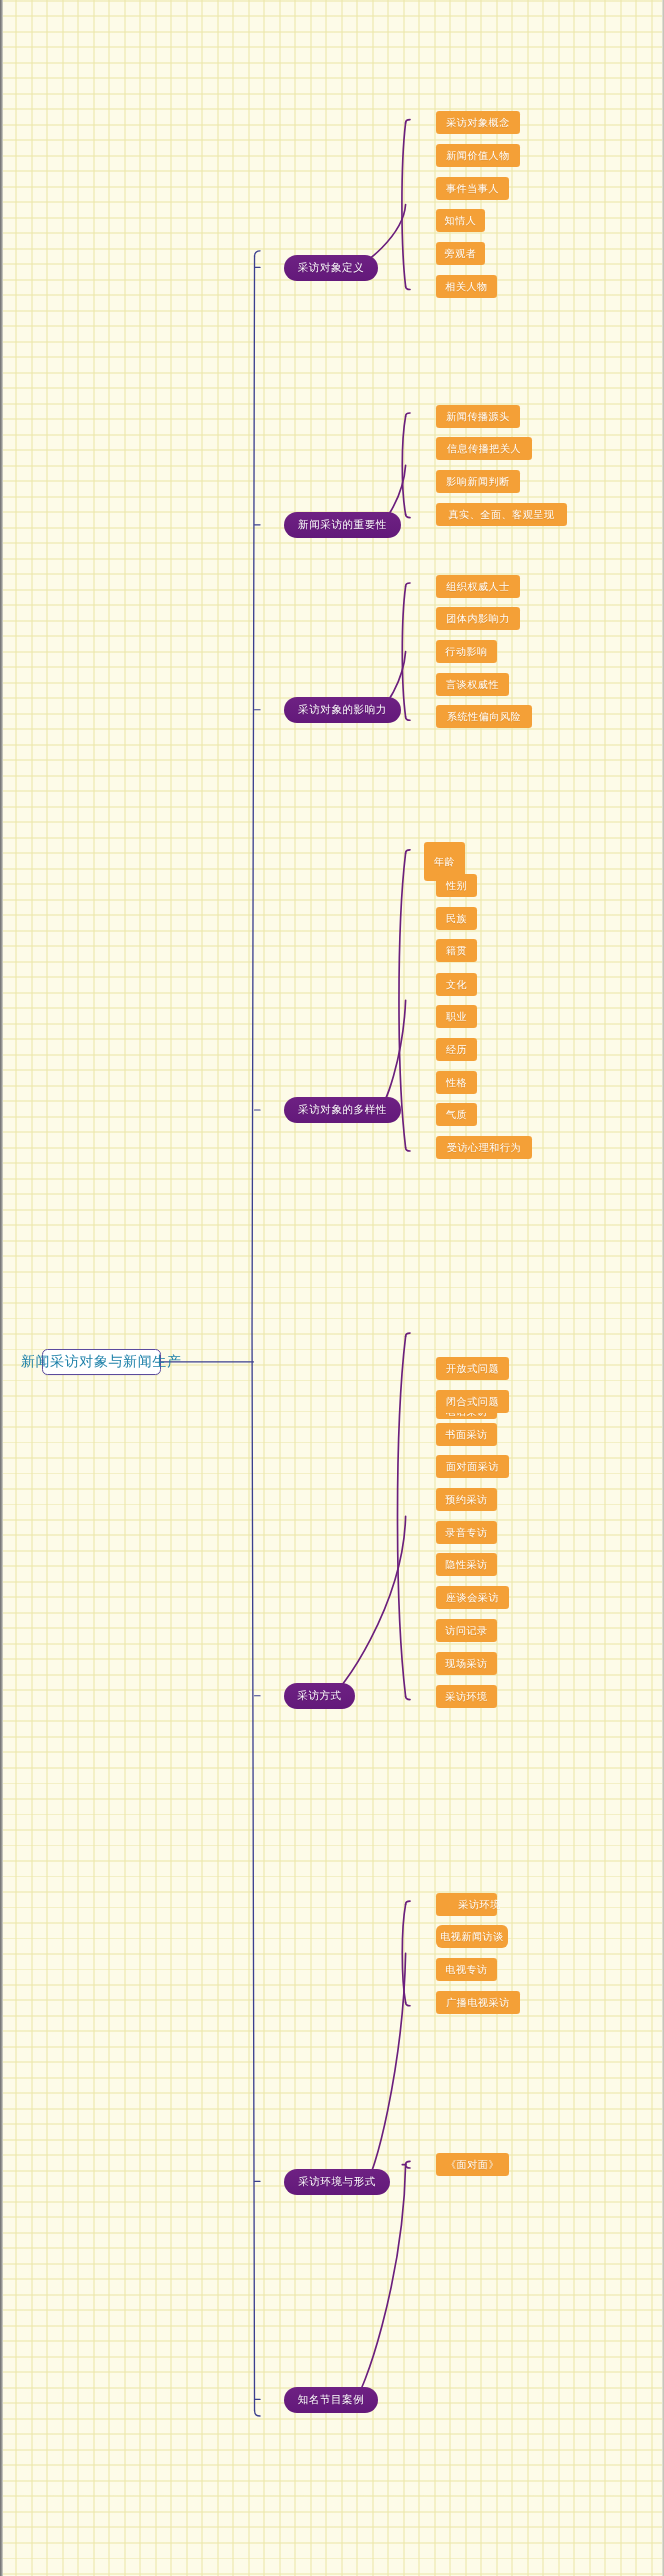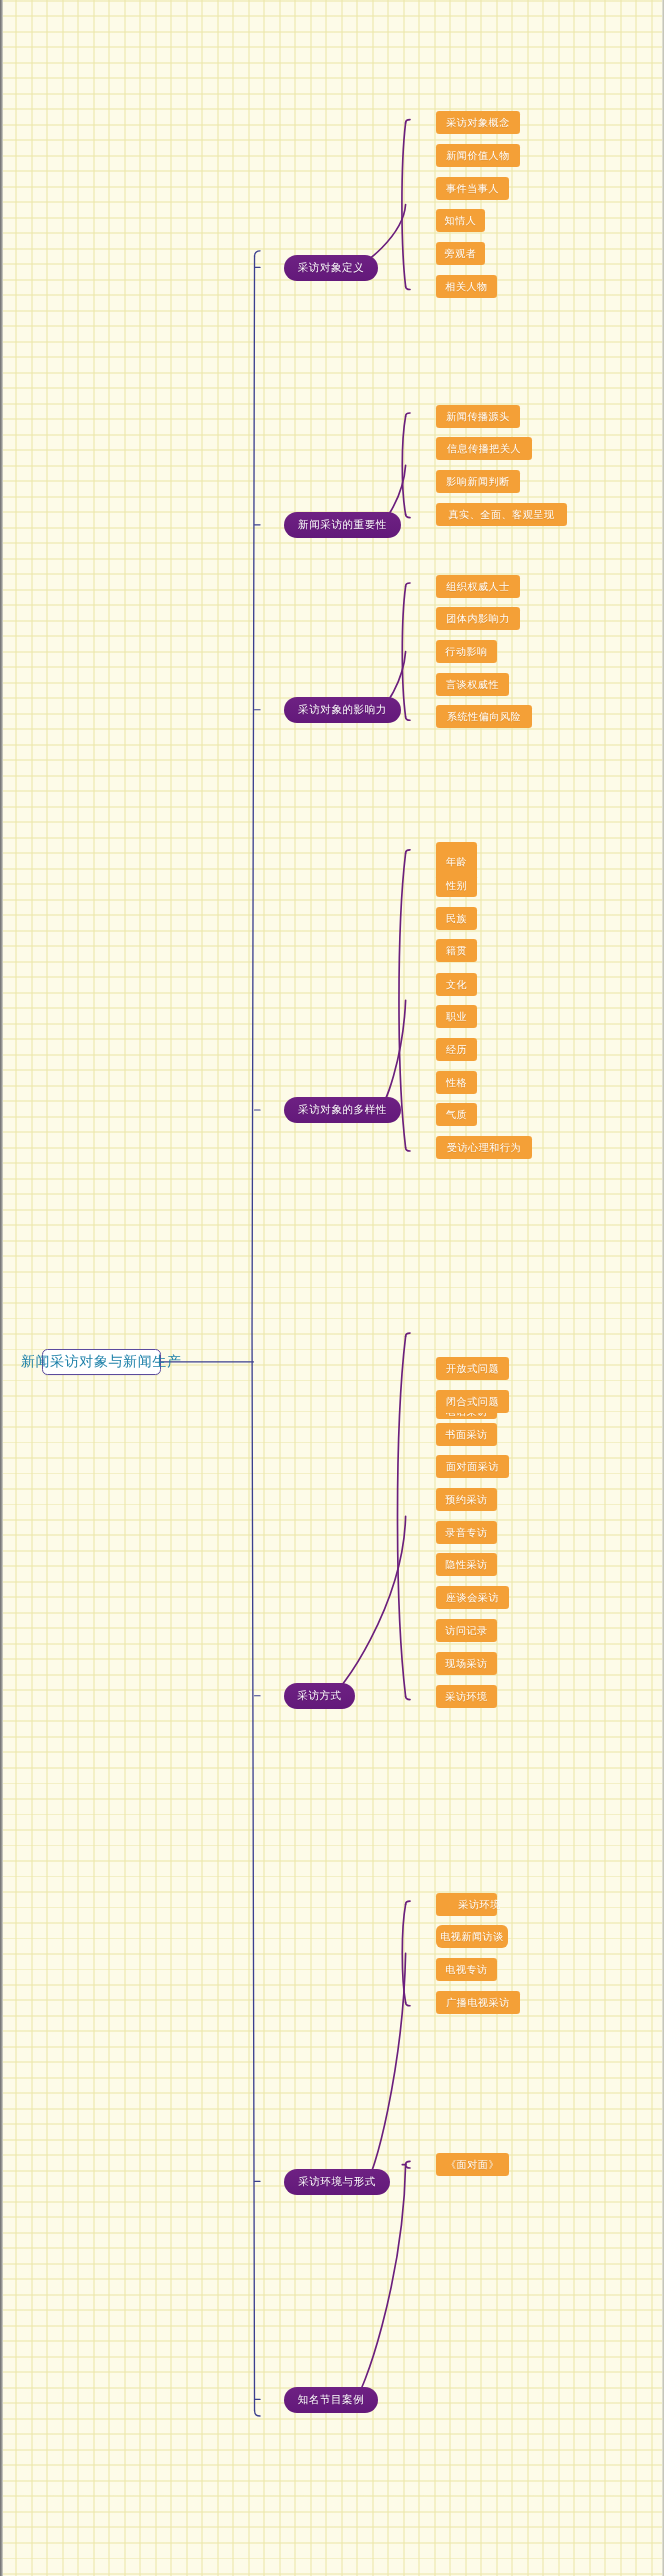--- a/index.html
+++ b/index.html
@@ -218,21 +218,21 @@
     </div>
     <div class="node node-leaf" style="left: 412px; top: 673px; width: 73px; height: 23px;">
       <span>言谈权威性</span>
     </div>
     <div class="node node-leaf" style="left: 412px; top: 705px; width: 96px; height: 23px;">
       <span>系统性偏向风险</span>
     </div>
     <div class="node node-branch" style="left: 260px; top: 1097px; width: 117px; height: 25.5px;">
       <span>采访对象的多样性</span>
     </div>
-    <div class="node node-leaf" style="left: 412px; top: 842px; width: 41px; height: 39px;">
+    <div class="node node-leaf" style="left: 400px; top: 842px; width: 41px; height: 39px;">
       <span>年龄</span>
     </div>
     <div class="node node-leaf" style="left: 412px; top: 874px; width: 41px; height: 23px;">
       <span>性别</span>
     </div>
     <div class="node node-leaf" style="left: 412px; top: 907px; width: 41px; height: 23px;">
       <span>民族</span>
     </div>
     <div class="node node-leaf" style="left: 412px; top: 939px; width: 41px; height: 23px;">
       <span>籍贯</span>

